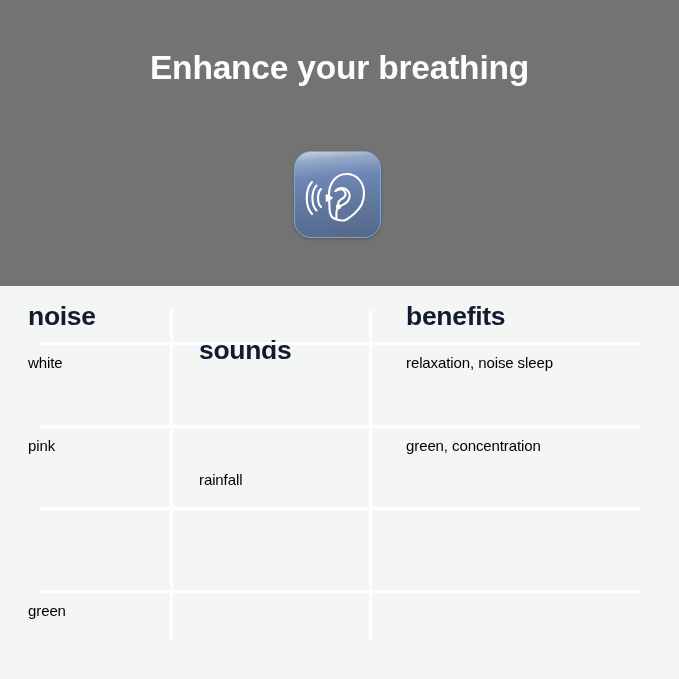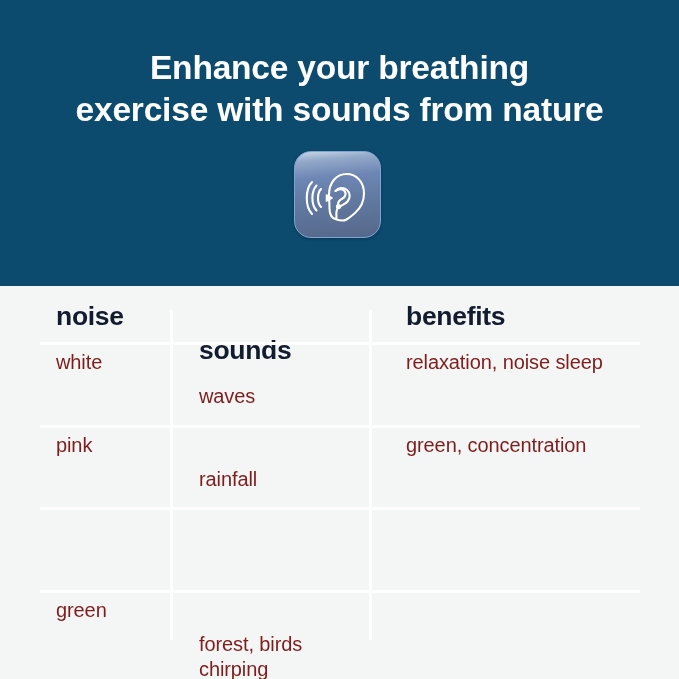--- a/index.html
+++ b/index.html
@@ -20,21 +20,21 @@
     background: #f4f6f6;
   }
 
   
   #hero {
     position: absolute;
     left: 0;
     top: 0;
     width: 679px;
     height: 286px;
-    background: #0c4a6e;
+    background: #737373;
     box-sizing: border-box;
     padding-left: 40px;
   }
   #hero-title {
     position: absolute;
     left: 0;
     top: 47px;
     width: 679px;
     text-align: center;
     color: #fdfdfd;
@@ -97,47 +97,46 @@
 
   .hrow {
     position: absolute;
     left: 0;
     width: 679px;
     height: 40px;
   }
   .cell {
     position: absolute;
     top: 0;
-    color: #7f1d1d;
-    font-size: 20px;
+    color: #000000;
+    font-size: 15px;
     line-height: 25px;
     letter-spacing: -0.1px;
   }
-  .cell.c-noise    { left: 56px;  width: 125px; }
+  .cell.c-noise    { left: 28px;  width: 125px; }
   .cell.c-sounds   { left: 199px; width: 166px; margin-top: 34px; }
   .cell.c-benefits { left: 406px; width: 280px; }
 
   .hdr .cell {
     color: #131b2f;
     font-weight: bold;
     font-size: 26.5px;
     line-height: 32px;
     letter-spacing: -0.3px;
   }
 </style>
 </head>
 <body>
 
 <div id="page">
 
   <div id="hero">
 
     <div id="hero-title">
       <span class="line">Enhance your breathing</span>
-      <span class="line">exercise with sounds from nature</span>
     </div>
 
     <div id="app-icon">
       <svg width="87" height="87" viewBox="0 0 87 87">
         <g fill="none" stroke="#ffffff" stroke-width="2.1" stroke-linecap="round" stroke-linejoin="round">
 
           <path d="M41.5 67.5 C41.5 61.5 40.5 58.5 43 56 C46 53 50 52.5 52.5 49.5
                    C55.5 46 55.5 41 52 38 C48.5 35 43 35.5 40.5 39
                    M41.5 67.5 C37 66.5 34.5 62 34.5 56.5 C34.5 51 34 47 34 42.5
                    C34 30.5 41.5 22 51.5 22 C62 22 69 30.5 69 41.5
@@ -170,31 +169,29 @@
       <div class="cell c-benefits">benefits</div>
     </div>
 
     <div class="hsep" style="top: 56px;"></div>
     <div class="hsep" style="top: 139px;"></div>
     <div class="hsep" style="top: 221px;"></div>
     <div class="hsep" style="top: 304px;"></div>
 
     <div class="hrow" style="top: 64px;">
       <div class="cell c-noise">white</div>
-      <div class="cell c-sounds">waves</div>
       <div class="cell c-benefits">relaxation, noise sleep</div>
     </div>
 
     <div class="hrow" style="top: 147px;">
       <div class="cell c-sounds">rainfall</div>
       <div class="cell c-noise">pink</div>
       <div class="cell c-benefits">green, concentration</div>
     </div>
 
 
     <div class="hrow" style="top: 312px;">
       <div class="cell c-noise">green</div>
-      <div class="cell c-sounds">forest, birds chirping</div>
     </div>
 
   </div>
 
 </div>
 
 </body></html>

